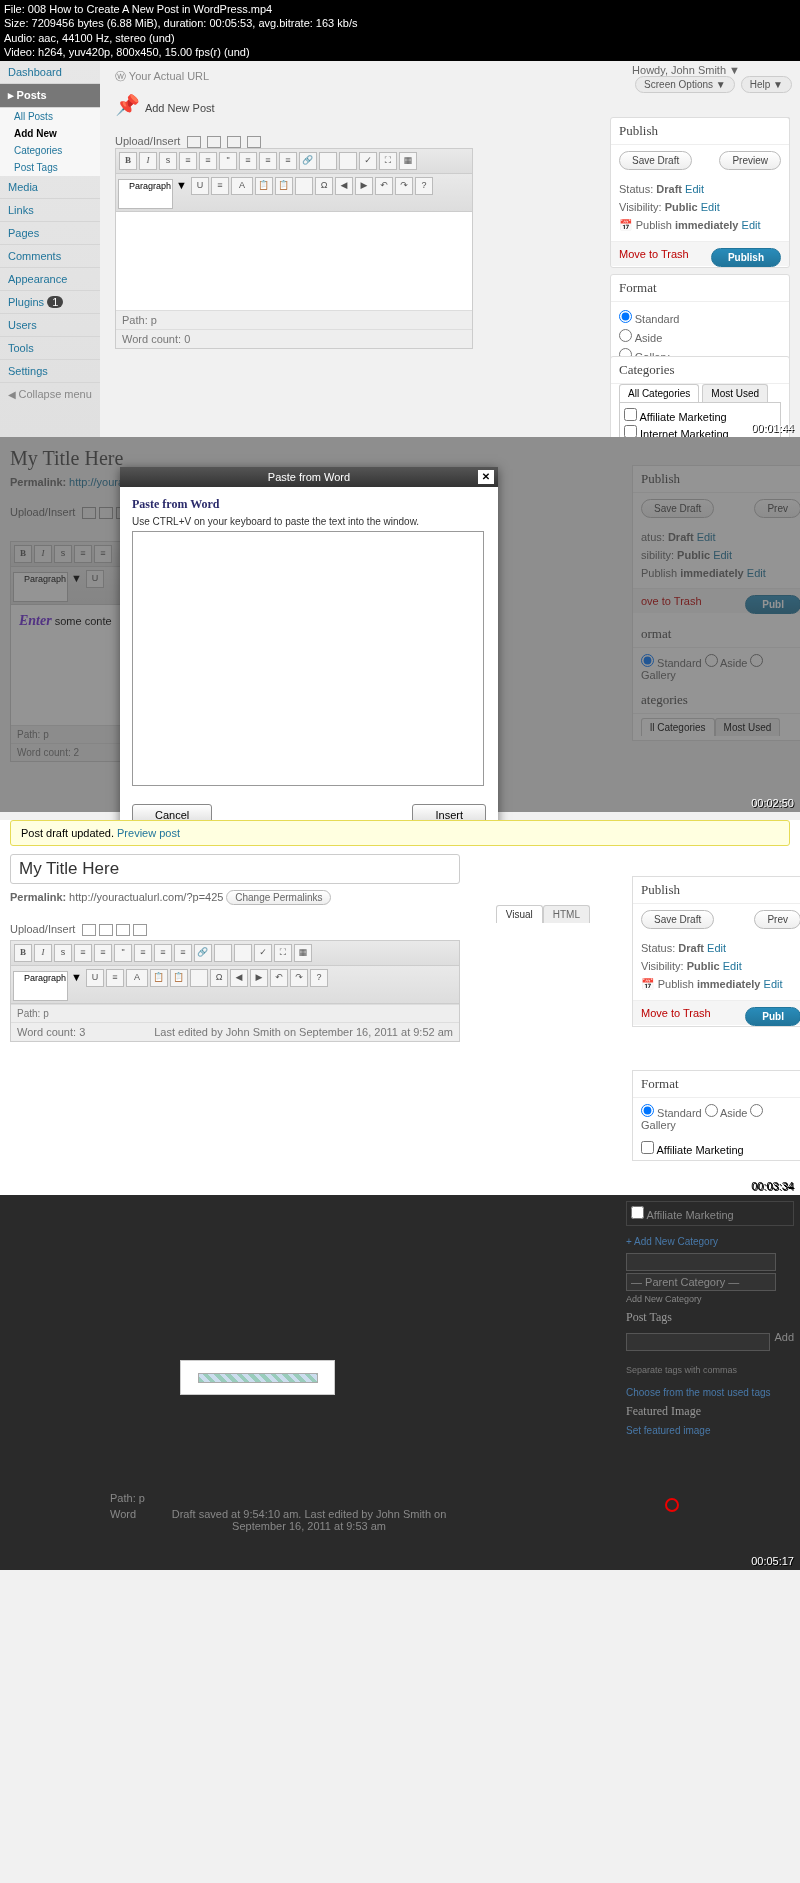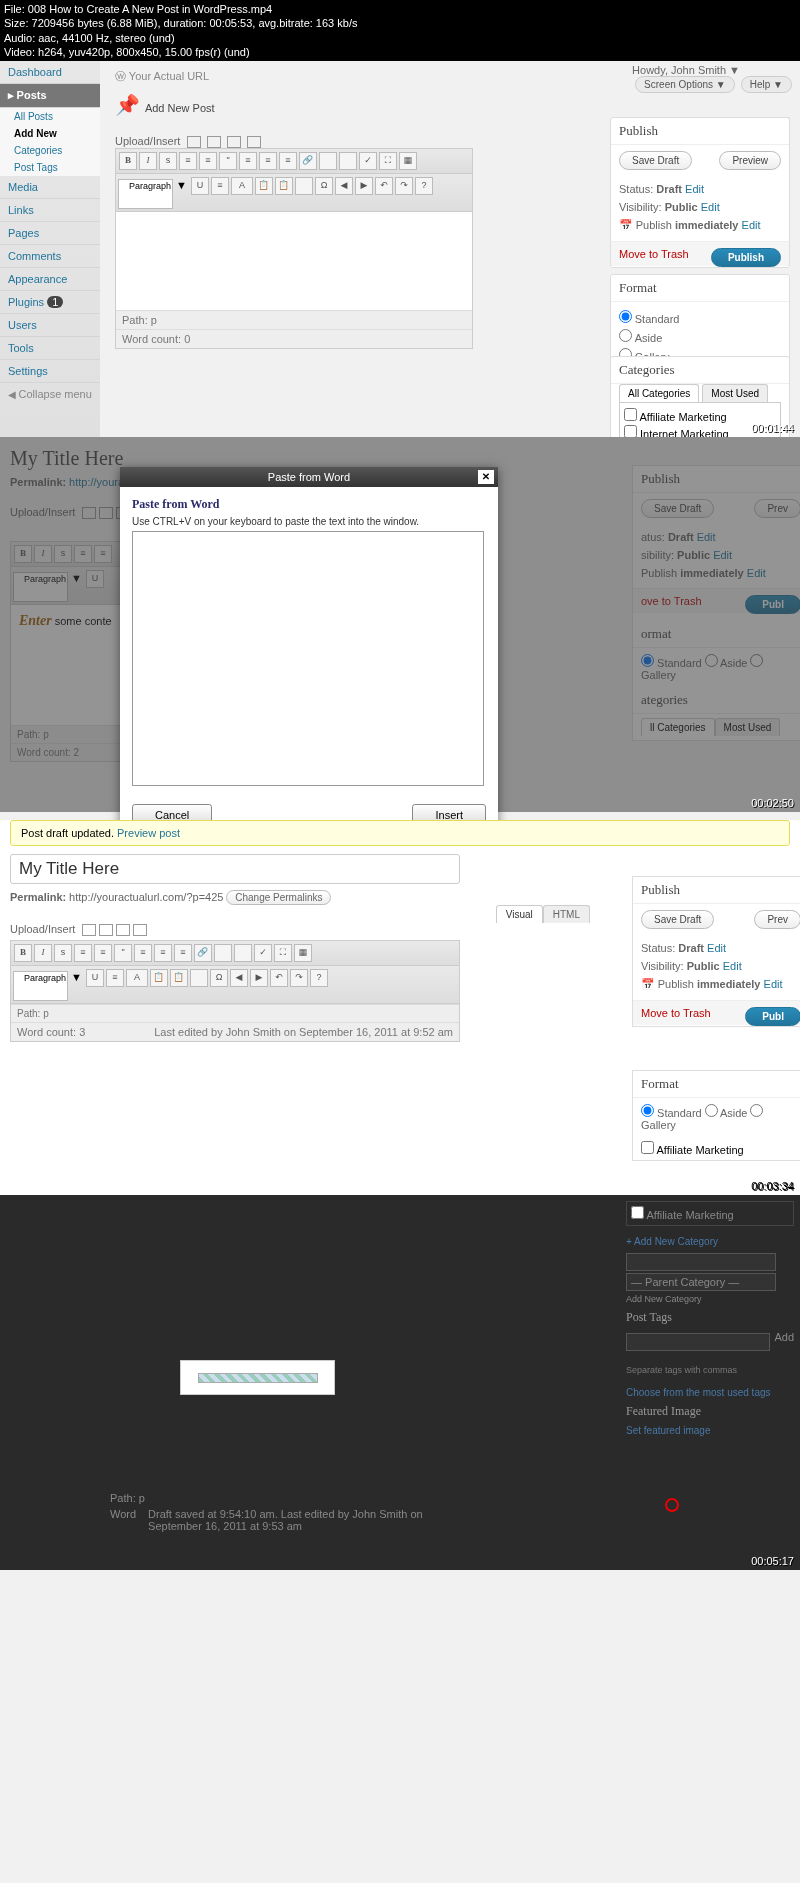--- a/index.html
+++ b/index.html
@@ -54,21 +54,21 @@
 .timestamp{position:absolute;right:6px;bottom:3px;color:#fff;font-size:11px;text-shadow:1px 1px 0 #000}
 
 
 .frame2{position:relative;height:375px;background:#f1f1f1}
 .f2-left{padding:10px}
 .f2-title{font-size:20px;font-family:Georgia,serif;font-weight:normal;color:#464646}
 .permalink{margin:6px 0;color:#666;font-size:10px}
 .permalink a{color:#21759b}
 .editor2{width:460px;border:1px solid #ccc;background:#fff;margin-top:22px}
 .editor2-body{height:120px;padding:8px}
-.enter-bold{font-family:Georgia,serif;font-weight:bold;font-style:italic;font-size:14px;color:#a16207}
+.enter-bold{font-family:Georgia,serif;font-weight:bold;font-style:italic;font-size:14px;color:#6d28d9}
 .editor2-foot{background:#eee;border-top:1px solid #ddd;padding:3px 6px;color:#777;font-size:10px}
 .modal-overlay{position:absolute;inset:0;background:rgba(60,60,60,.55)}
 .modal{position:absolute;left:120px;top:30px;width:378px;background:#fff;box-shadow:0 2px 10px rgba(0,0,0,.5)}
 .modal-title{background:linear-gradient(#555,#333);color:#fff;padding:4px 8px;text-align:center;font-size:11px;position:relative}
 .modal-close{position:absolute;right:4px;top:3px;width:16px;height:14px;background:#fff;color:#000;text-align:center;line-height:13px;font-weight:bold;font-size:10px}
 .modal-body{padding:10px 12px}
 .modal-label{font-weight:bold;color:#2b2b6b;font-family:Georgia,serif;font-size:12px}
 .modal-hint{font-size:10px;color:#333;margin:4px 0}
 .modal-textarea{width:352px;height:255px;border:1px solid #999}
 .modal-foot{padding:8px 12px}
@@ -285,21 +285,21 @@
   </div>
   <div class="timestamp" style="color:#000">00:03:34</div>
 </div>
 
 <div class="frame4">
   <div class="dark-left">
     <div class="dark-foot">
       <div style="margin-bottom:4px">Path: p</div>
       <div style="display:flex;gap:12px">
           <span>Word</span>
-          <span style="flex:1;text-align:left">Draft saved at 9:54:10 am. Last edited by John Smith on September 16, 2011 at 9:53 am</span>
+          <span style="flex:1;text-align:center">Draft saved at 9:54:10 am. Last edited by John Smith on September 16, 2011 at 9:53 am</span>
         </div>
     </div>
   </div>
   <div class="loading-box">
     <div class="progress"></div>
   </div>
   <div class="dark-right">
     <div class="dark-section" style="padding:4px;border:1px solid #444"><input type="checkbox" style=""> <span style="color:#888">Affiliate Marketing</span></div>
     <div class="dark-head"></div>
     <a class="dark-link">+ Add New Category</a>

